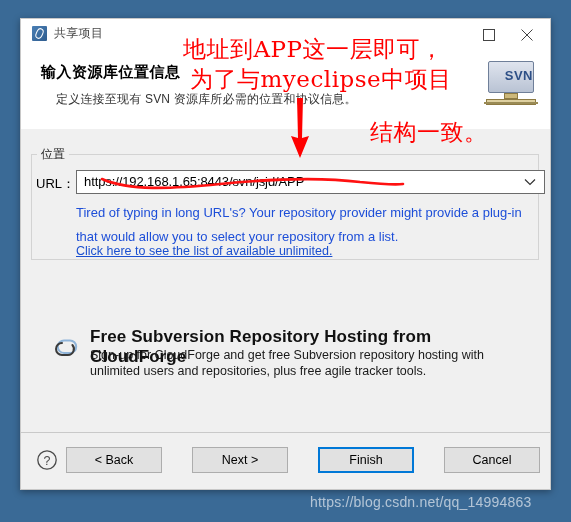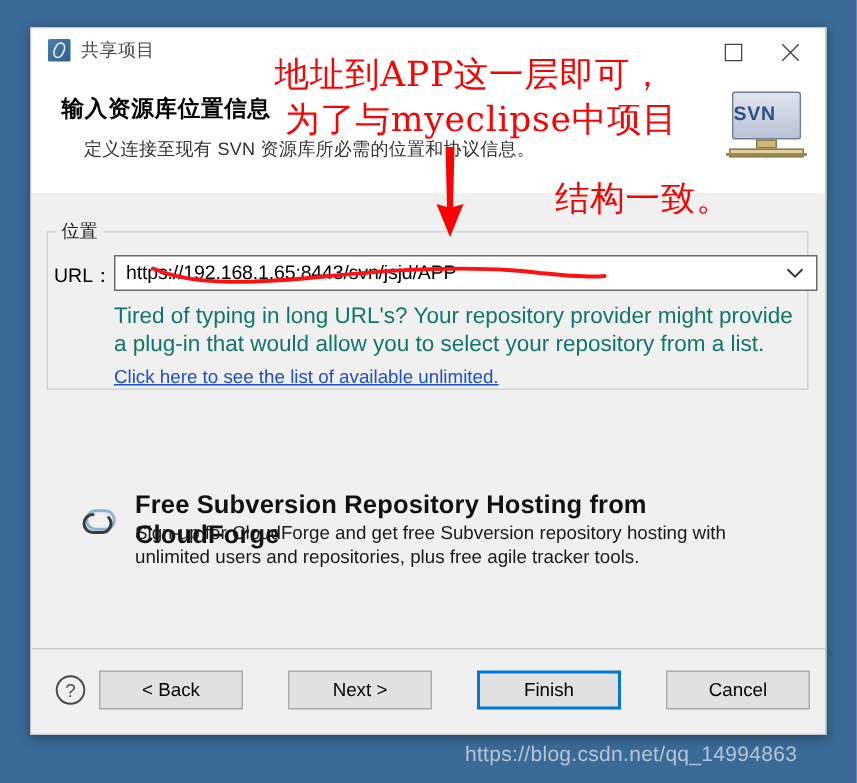--- a/index.html
+++ b/index.html
@@ -98,21 +98,21 @@
     left: 4px; top: 0;
     width: 46px; height: 32px;
     background: linear-gradient(180deg,#dfe4ee 0%, #b9c3d4 100%);
     border: 1px solid #6f7f99;
     border-radius: 2px;
     box-sizing: border-box;
   }
   .svn-label {
     position: absolute;
     left: 0; right: 0; top: 6px;
-    text-align: left;
+    text-align: right;
     font-size: 13px;
     font-weight: bold;
     color: #2d4f86;
     letter-spacing: 0.5px;
     font-family: "Liberation Sans", sans-serif;
   }
   .svn-stand {
     position: absolute;
     left: 20px; top: 32px;
     width: 14px; height: 6px;
@@ -185,23 +185,23 @@
     position: absolute;
     right: 4px; top: 0;
     width: 20px; height: 22px;
   }
   .combo-arrow svg { position: absolute; left: 4px; top: 7px; }
 
   .help-text {
     position: absolute;
     left: 55px; top: 72px;
     width: 465px;
-    font-size: 15px;
-    color: #0f766e;
-    line-height: 19px;
+    font-size: 13px;
+    color: #1d4ed8;
+    line-height: 24px;
   }
   .provider-link {
     position: absolute;
     left: 55px; top: 115px;
     font-size: 12.5px;
     color: #1a4fd0;
     text-decoration: underline;
     cursor: pointer;
   }
 

